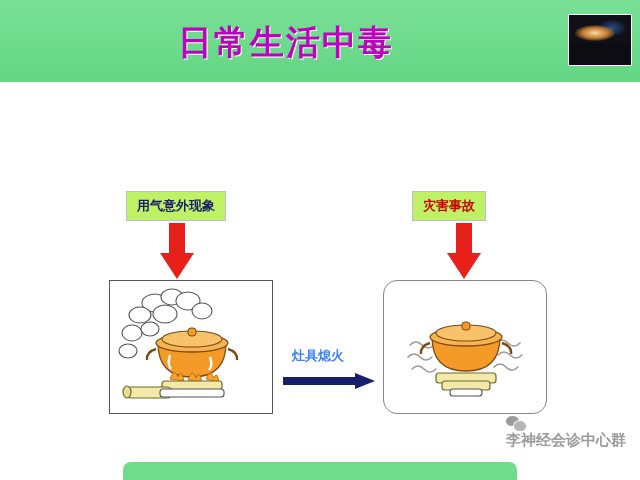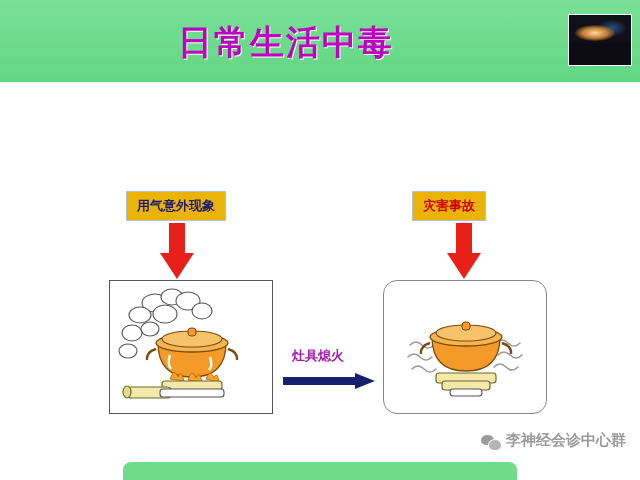--- a/index.html
+++ b/index.html
@@ -80,21 +80,21 @@
     font-size:18px;
   }
   
   .diagram{
     position:absolute;
     left:0;top:175px;
     width:640px;height:255px;
   }
   .tag{
     position:absolute;
-    background:#eab308;
+    background:#bef264;
     border:1px solid #b9bdd8;
     font-size:13px;
     font-weight:bold;
     padding:5px 10px;
     font-family:"DejaVu Sans", sans-serif;
     white-space:nowrap;
   }
   .tag.left{ left:126px; top:16px; color:#1a1a6e;}
   .tag.right{ left:412px; top:16px; color:#cc0000;font-family:Liberation Mono, monospace;}
   
@@ -138,43 +138,44 @@
     position:absolute;left:72px;top:0;width:0;height:0;
     border-top:8px solid transparent;
     border-bottom:8px solid transparent;
     border-left:20px solid #18206e;
   }
   .mid-label{
     position:absolute;
     left:292px; top:172px;
     font-size:13px;
     font-weight:bold;
-    color:#a21caf;
+    color:#3b82f6;
     font-family:"DejaVu Sans", sans-serif;
     white-space:nowrap;
   }
   
   .art{position:absolute;left:0;top:0;width:100%;height:100%;}
   
   .bottom-band{
     position:absolute;
     left:123px;bottom:0;
     width:394px;height:18px;
     background:#6fdc8c;
     border-radius:8px 8px 0 0;
   }
   
   .watermark{
     position:absolute;
     right:14px;bottom:30px;
-    display:flex;align-items:flex-end;
+    display:flex;align-items:flex-start;
     color:#9b9b9b;
     font-size:15px;
     font-weight:bold;
     font-family:"DejaVu Sans", sans-serif;
+    flex-direction:column;
   }
   .wx-icon{
     display:inline-block;
     width:19px;height:16px;
     margin-right:6px;
     position:relative;
   }
   .wx-icon .b1{
     position:absolute;left:0;top:1px;width:13px;height:10px;
     background:#9b9b9b;border-radius:50% 50% 45% 45%;

